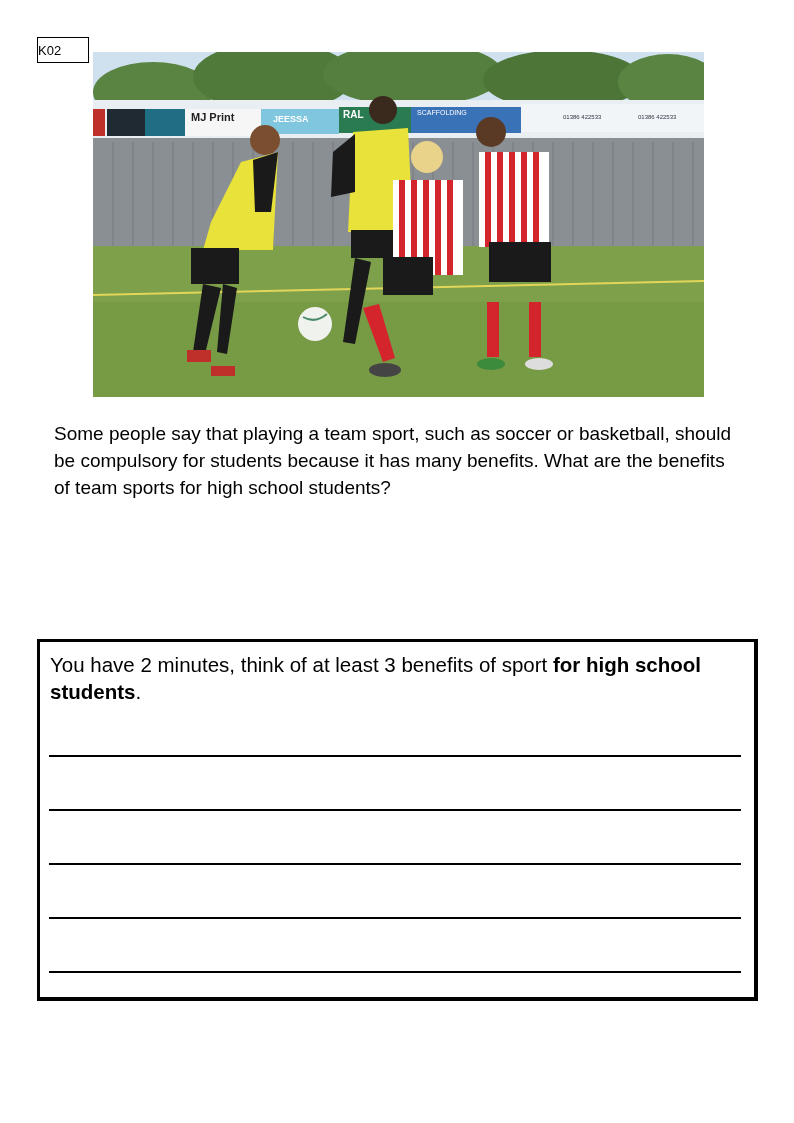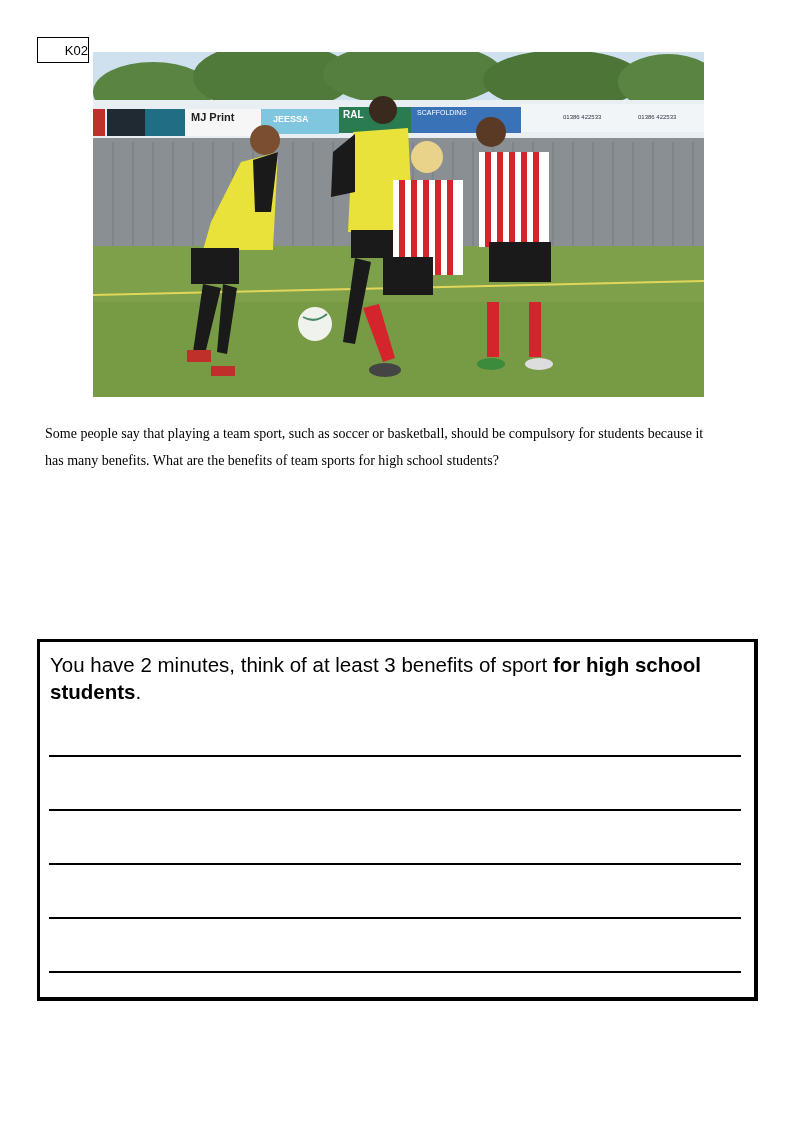--- a/index.html
+++ b/index.html
@@ -1,28 +1,28 @@
 <!DOCTYPE html>
 <html><head>
   <meta charset="utf-8">
   <style>
     html, body { margin: 0; padding: 0; background: #ffffff; }
     body { width: 794px; height: 1123px; position: relative; overflow: hidden;
            font-family: "Liberation Sans", sans-serif; color: #000; }
 
     .code-label { position: absolute; left: 37px; top: 37px; width: 52px; height: 26px;
                   border: 1px solid #000; box-sizing: border-box; font-size: 13px; font-weight: normal;
-                  display: flex; align-items: center; justify-content: flex-end; }
+                  display: flex; align-items: center; justify-content: flex-start; }
 
     .photo { position: absolute; left: 93px; top: 52px; width: 611px; height: 345px; overflow: hidden;
              background: #d946ef; }
     .photo svg { display: block; width: 100%; height: 100%; }
 
-    .prompt { position: absolute; left: 45px; top: 420px; width: 680px;
-              font-size: 14px; line-height: 27px; font-family: Liberation Serif, serif; }
+    .prompt { position: absolute; left: 54px; top: 420px; width: 680px;
+              font-size: 19px; line-height: 27px; }
 
     .task-box { position: absolute; left: 37px; top: 603px; width: 721px; height: 362px;
                 box-sizing: border-box; border: 3px solid #000; border-right-width: 4px; border-bottom-width: 4px; margin-top: 36px; }
     .task-text { position: absolute; left: 10px; top: 9px; width: 690px; font-size: 20.5px; line-height: 27px; }
     .task-text b { font-weight: bold; }
     .answer-line { position: absolute; left: 9px; width: 692px; height: 0; border-top: 2px solid #000; }
   </style>
 </head>
 <body>
 

